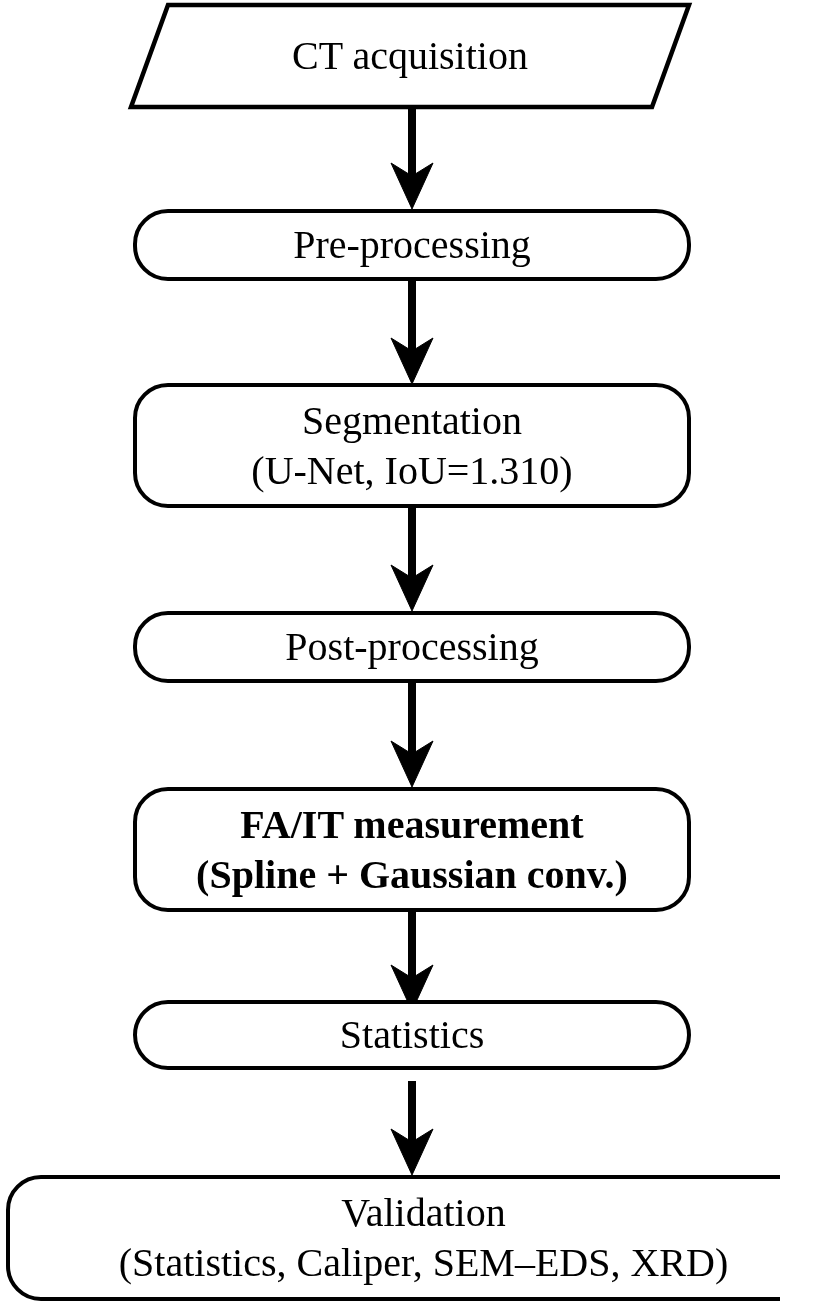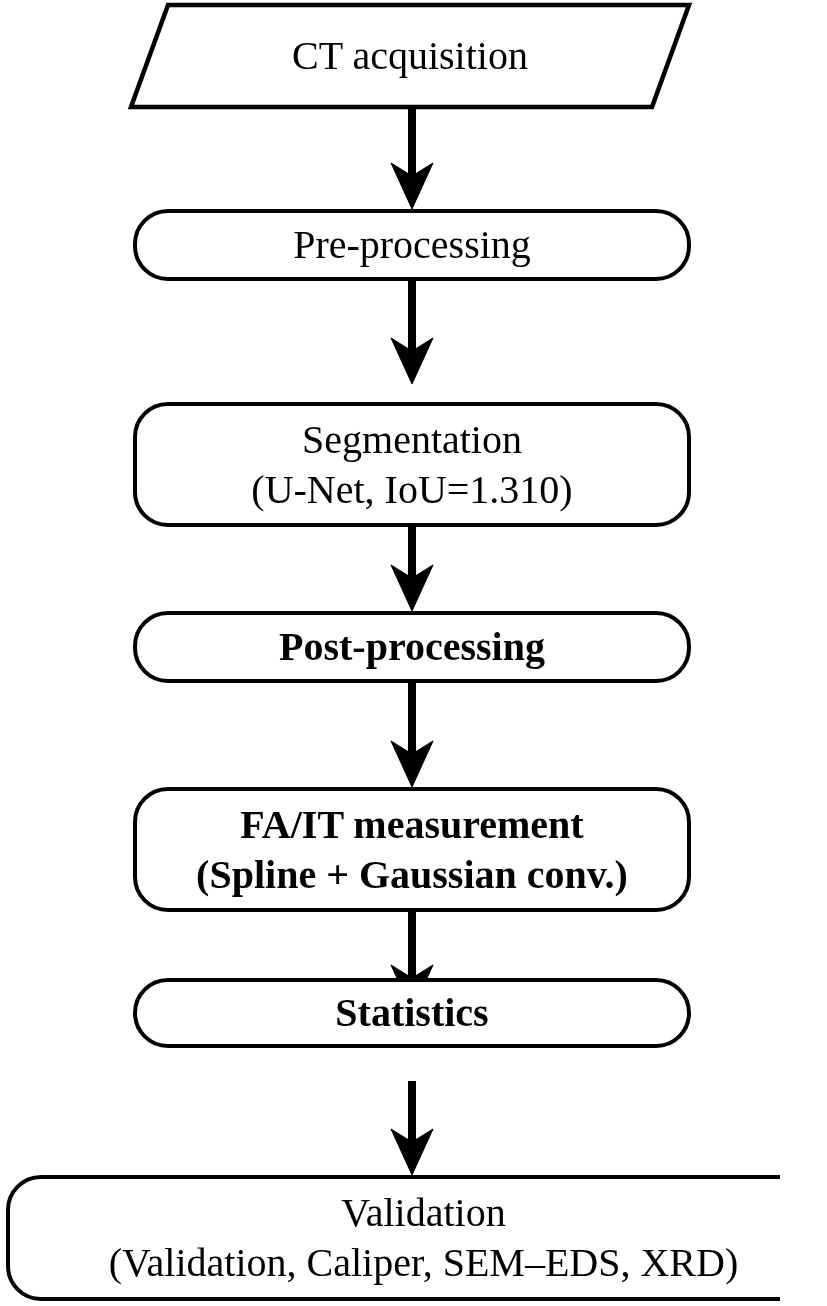--- a/index.html
+++ b/index.html
@@ -92,36 +92,36 @@
   </svg>
 
   <div class="para-text" style="left:168px; top:5px; width:484px; height:102px;">
     <span>CT acquisition</span>
   </div>
 
   <div class="node rounded" style="left:133px; top:209px; width:558px; height:72px;">
     <span>Pre-processing</span>
   </div>
 
-  <div class="node rounded" style="left:133px; top:402px; width:558px; height:125px;">
+  <div class="node rounded" style="left:133px; top:383px; width:558px; height:125px;">
     <span>Segmentation</span>
     <span>(U-Net, IoU=1.310)</span>
   </div>
 
-  <div class="node rounded" style="left:133px; top:611px; width:558px; height:72px;font-weight:bold;">
+  <div class="node rounded" style="left:133px; top:611px; width:558px; height:72px;">
     <span>Post-processing</span>
   </div>
 
   <div class="node rounded" style="left:133px; top:787px; width:558px; height:125px;font-weight:bold;">
     <span>FA/IT measurement</span>
     <span>(Spline + Gaussian conv.)</span>
   </div>
 
-  <div class="node rounded" style="left:133px; top:978px; width:558px; height:70px;font-weight:bold;">
+  <div class="node rounded" style="left:133px; top:1000px; width:558px; height:70px;">
     <span>Statistics</span>
   </div>
 
   <div class="node rounded" style="left:6px; top:1175px; width:815px; height:126px;padding-left:20px;">
     <span>Validation</span>
-    <span>(Validation, Caliper, SEM–EDS, XRD)</span>
+    <span>(Statistics, Caliper, SEM–EDS, XRD)</span>
   </div>
 
 </div>
 
 </body></html>

